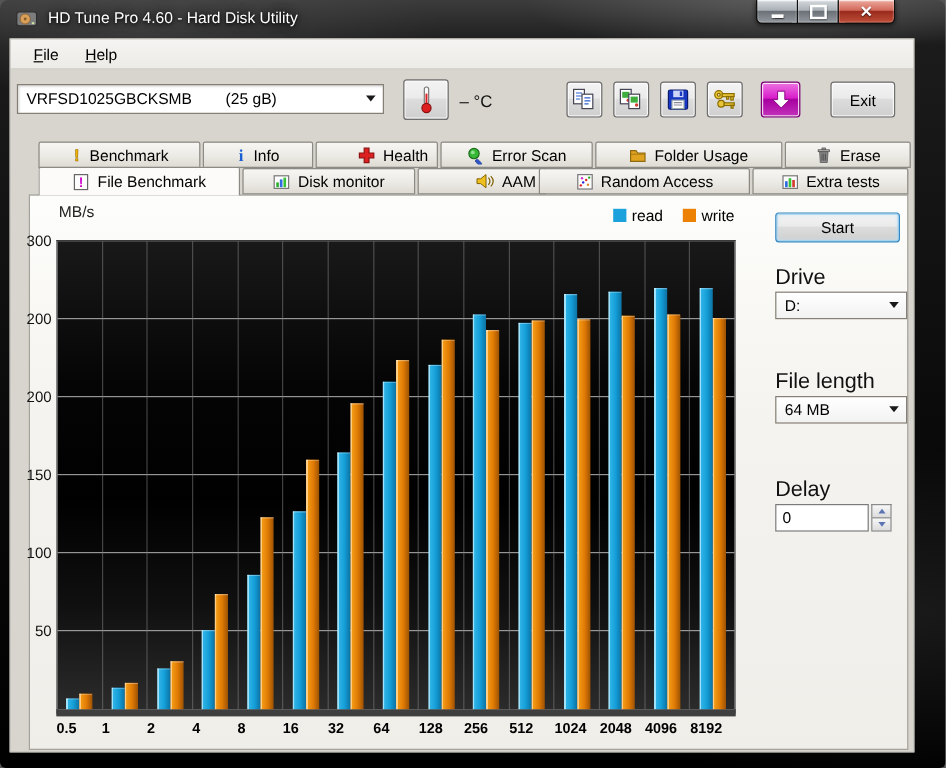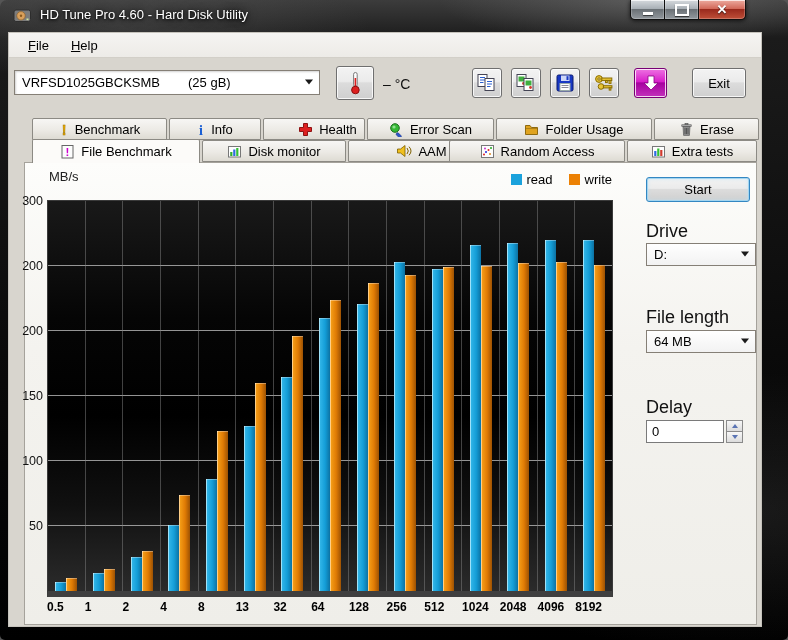--- a/index.html
+++ b/index.html
@@ -393,21 +393,21 @@
       <div class="ylab" style="top: 50%;">150</div>
       <div class="ylab" style="top: 66.6667%;">100</div>
       <div class="ylab" style="top: 83.3333%;">50</div>
     </div>
   <div class="xlabels">
       <div class="xlab">0.5</div>
       <div class="xlab">1</div>
       <div class="xlab">2</div>
       <div class="xlab">4</div>
       <div class="xlab">8</div>
-      <div class="xlab">13</div>
+      <div class="xlab">16</div>
       <div class="xlab">32</div>
       <div class="xlab">64</div>
       <div class="xlab">128</div>
       <div class="xlab">256</div>
       <div class="xlab">512</div>
       <div class="xlab">1024</div>
       <div class="xlab">2048</div>
       <div class="xlab">4096</div>
       <div class="xlab">8192</div>
     </div>

